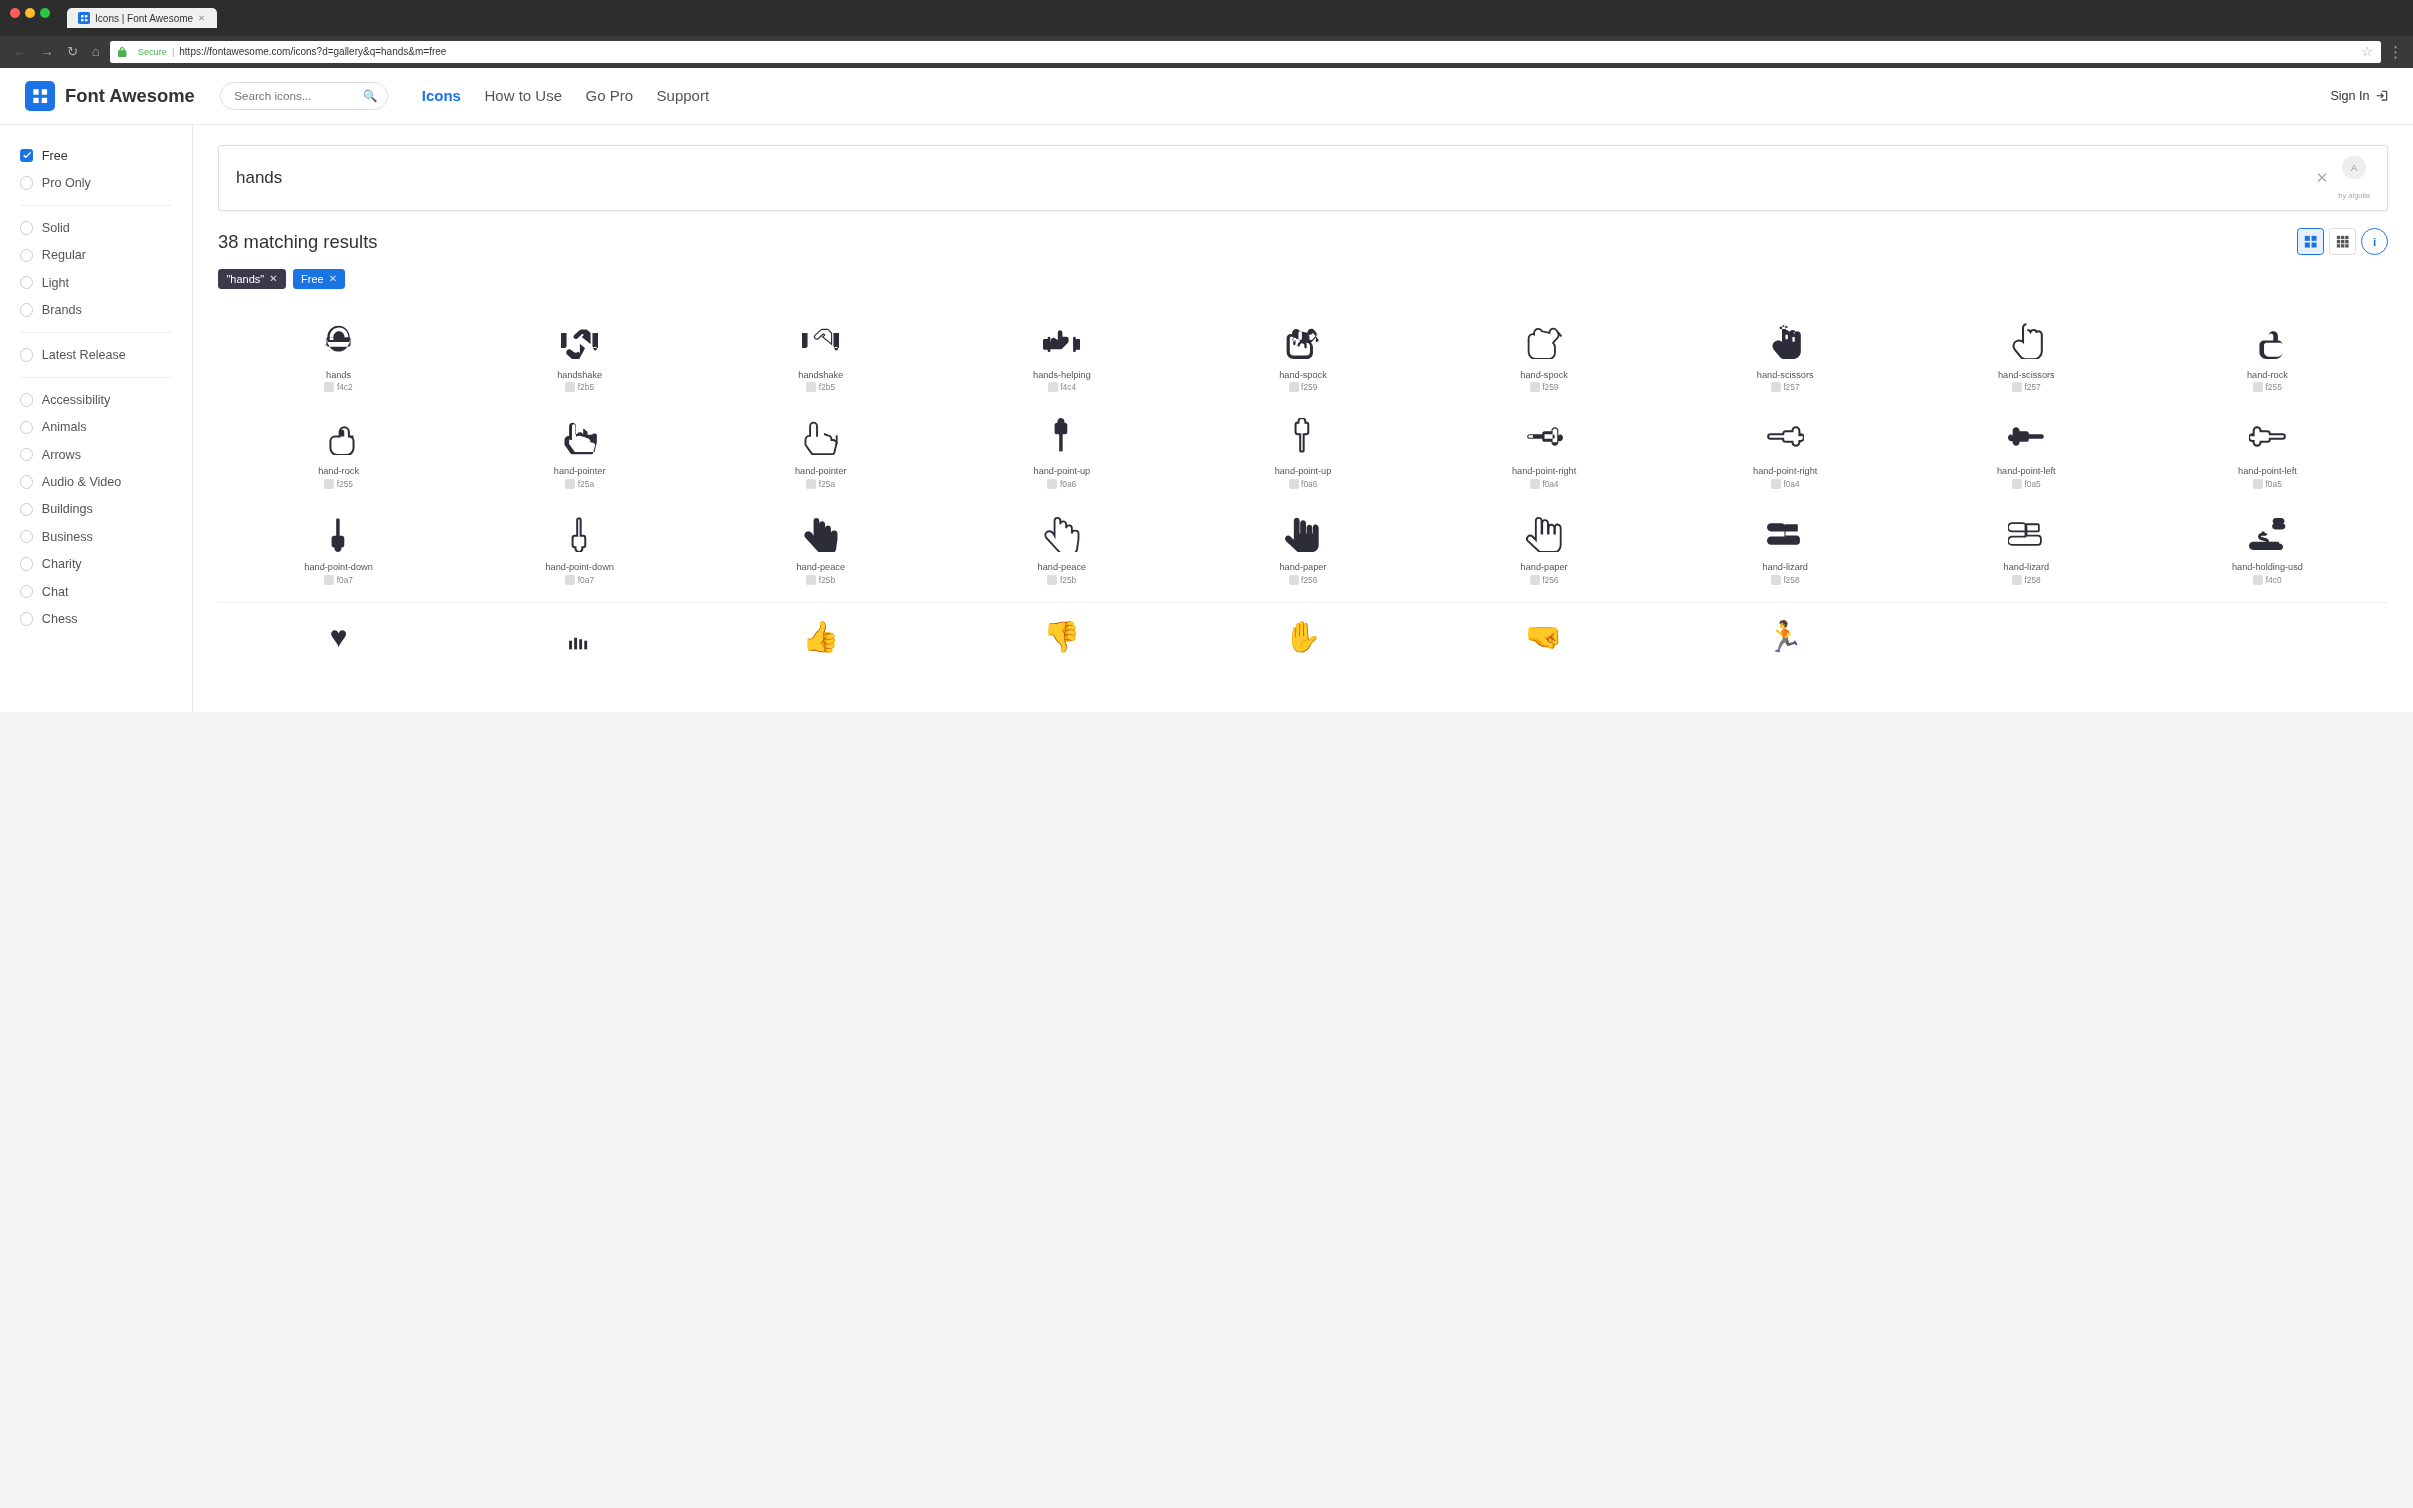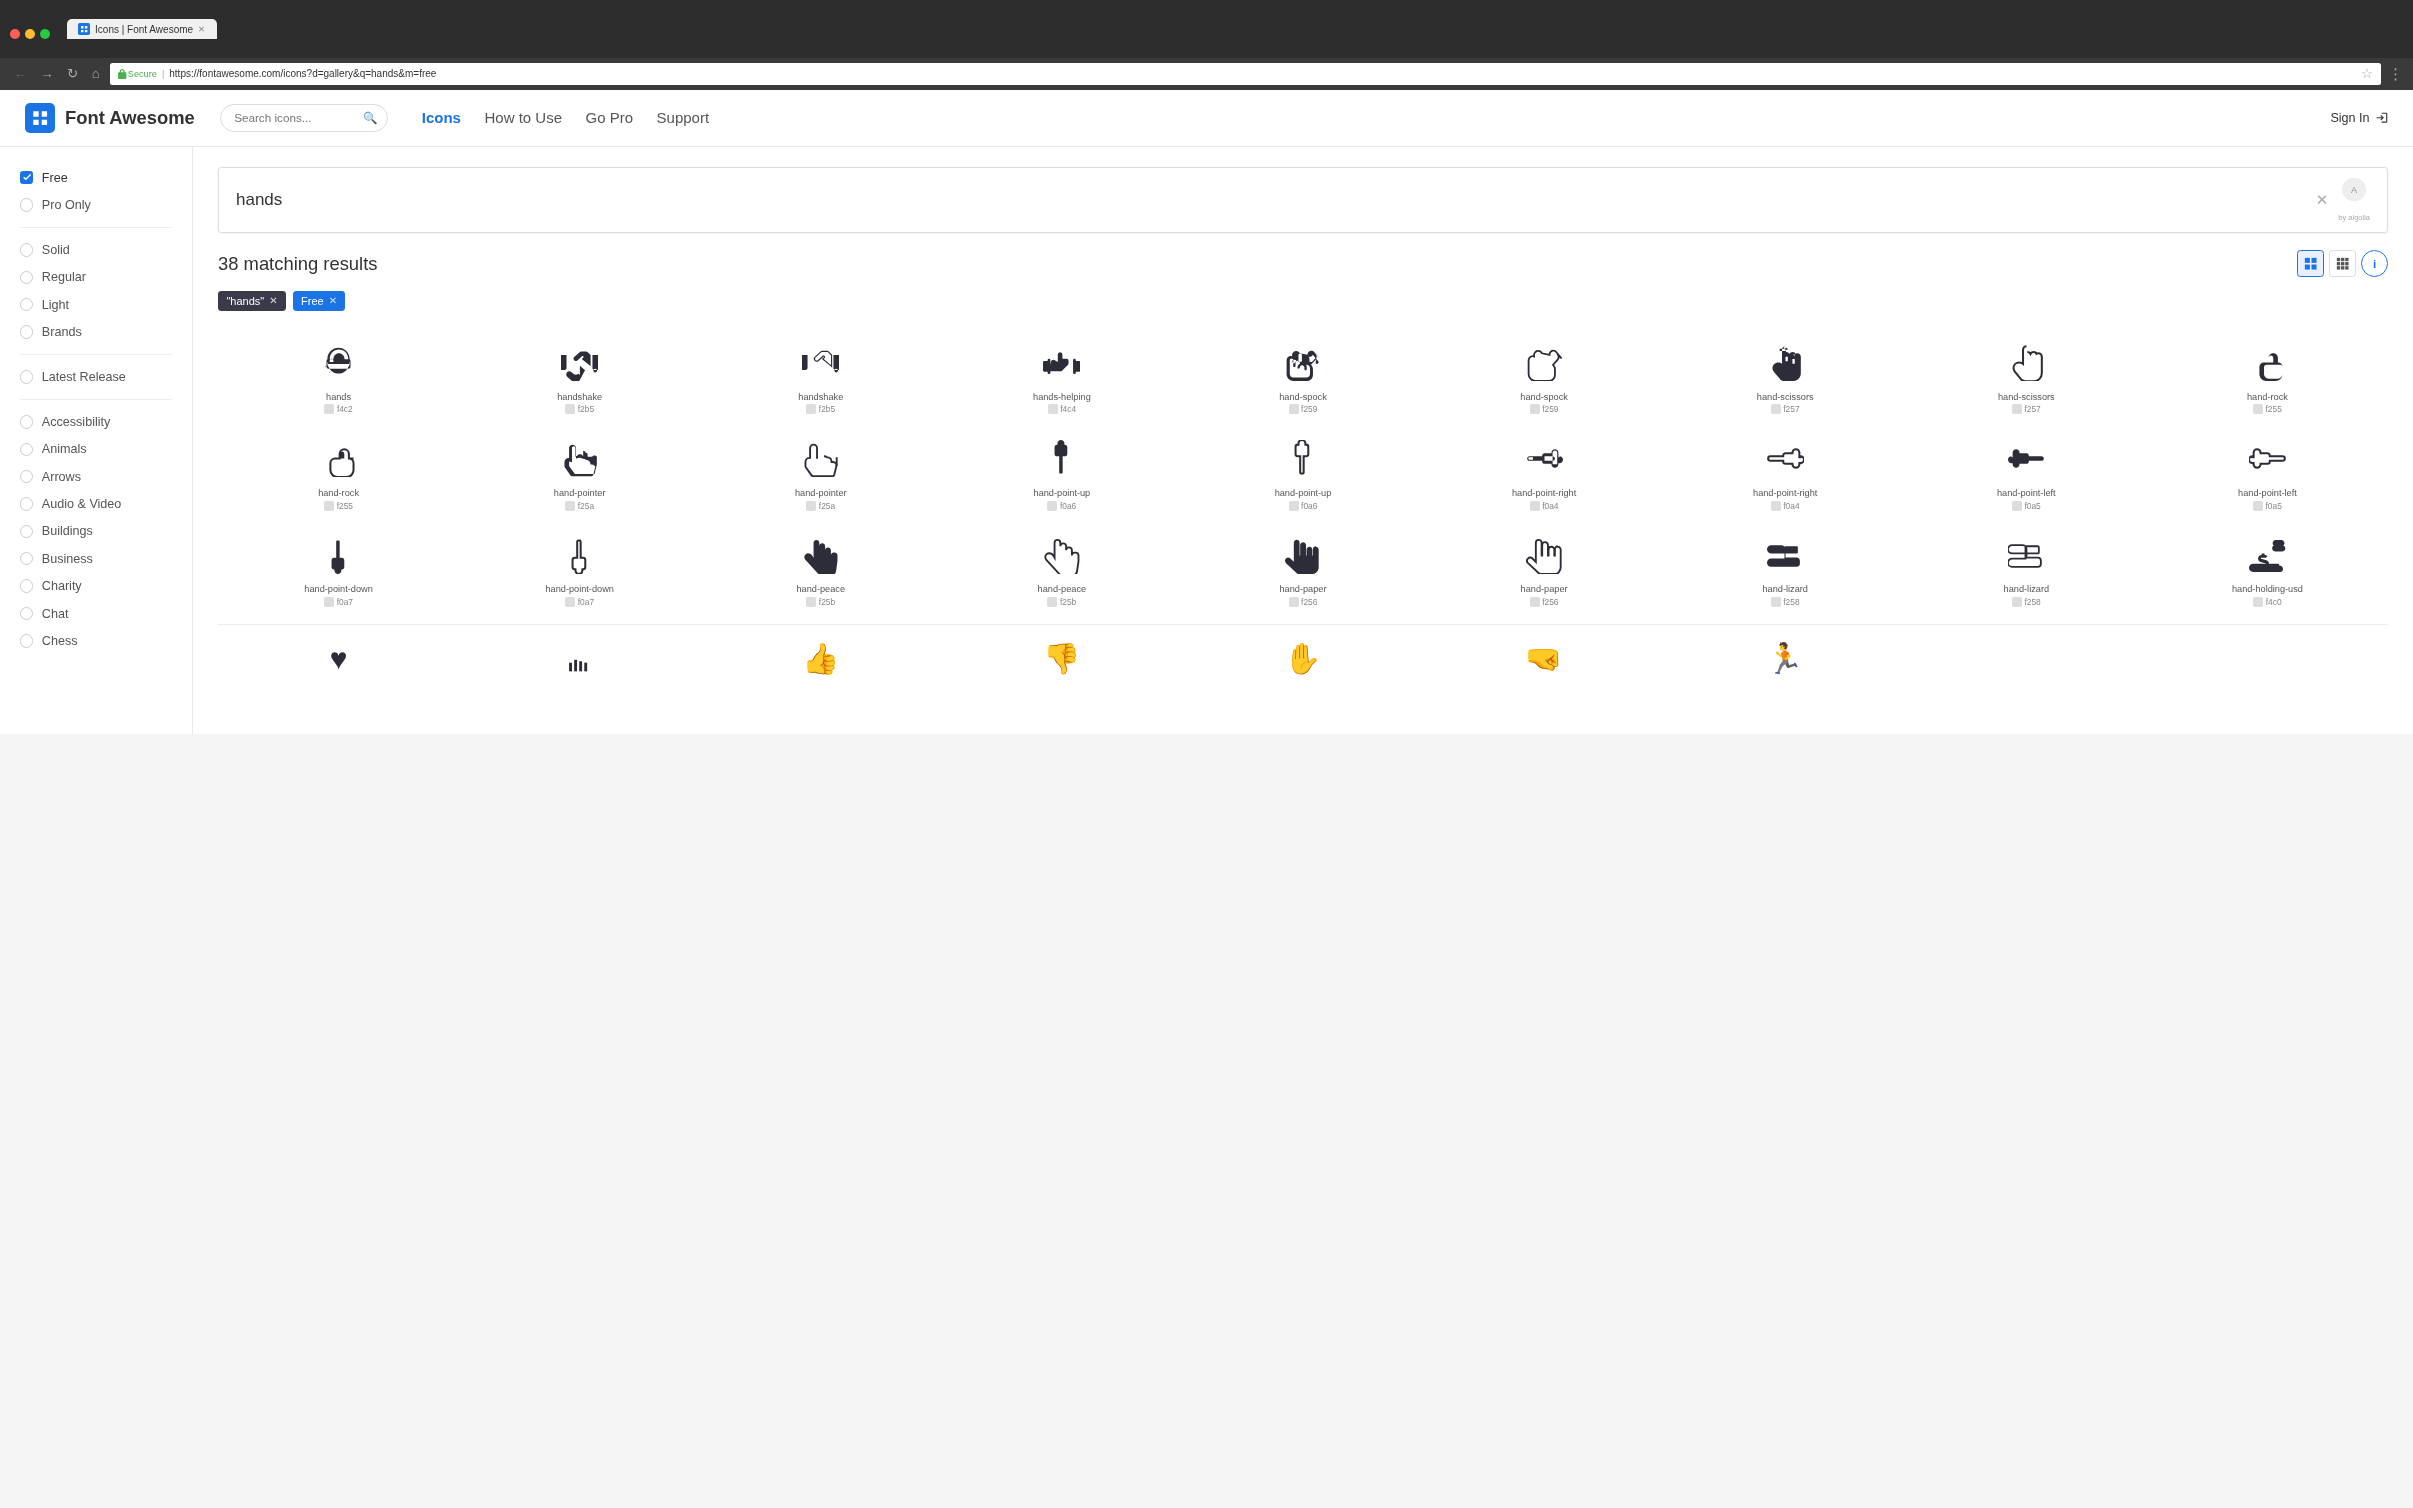--- a/index.html
+++ b/index.html
@@ -1,35 +1,35 @@
 <!DOCTYPE html>
 <html style="font-size:13.4px"><head>
   <meta charset="utf-8">
   <style>
     * { box-sizing: border-box; margin: 0; padding: 0; }
     body { font-family: -apple-system, BlinkMacSystemFont, 'Segoe UI', sans-serif; background: #f5f5f5; font-size: 11.7px; }
 
     
     .browser-chrome { background: #3a3a3a; }
-    .browser-titlebar { background: #2d2d2d; padding: 19px 10px; display: flex; align-items: flex-end; gap: 6.7px; }
+    .browser-titlebar { background: #2d2d2d; padding: 8px 10px; display: flex; align-items: flex-start; gap: 6.7px; }
     .traffic-lights { display: flex; gap: 5px; }
     .traffic-light { width: 10px; height: 10px; border-radius: 50%; }
     .tl-red { background: #ff5f57; }
     .tl-yellow { background: #febc2e; }
     .tl-green { background: #28c840; }
     .tab-bar { display: flex; align-items: center; margin-left: 10px; }
     .tab { background: #f0f0f0; border-radius: 5px 5px 0 0; padding: 4.2px 11.7px; font-size: 10px; color: #333; display: flex; align-items: center; gap: 5px; }
     .tab-favicon { width: 11.7px; height: 11.7px; background: #1b74e4; border-radius: 1.7px; display: inline-flex; align-items: center; justify-content: center; }
     .tab-favicon svg { width: 8.4px; height: 8.4px; fill: white; }
     .tab-close { font-size: 8.4px; color: #888; cursor: pointer; }
     .browser-toolbar { background: #3a3a3a; padding: 5px 10px; display: flex; align-items: center; gap: 6.7px; }
     .nav-btn { color: #aaa; font-size: 13.4px; cursor: pointer; padding: 1.7px 3.4px; }
     .nav-btn.disabled { color: #666; cursor: default; }
     .address-bar-wrap { flex: 1; background: #fff; border-radius: 2.5px; padding: 3.4px 8.4px; display: flex; align-items: center; gap: 5px; font-size: 10px; }
-    .secure-badge { color: #4caf50; font-size: 9.2px; display: flex; align-items: center; gap: 1px; }
+    .secure-badge { color: #4caf50; font-size: 9.2px; display: flex; align-items: center; gap: 11px; }
     .address-text { color: #333; font-size: 10px; }
     .star-btn { color: #aaa; font-size: 13.4px; margin-left: auto; }
     .menu-btn { color: #aaa; font-size: 13.4px; }
 
     
     .app { background: #fff; min-height: 620px; }
 
     
     .header { background: #fff; border-bottom: 0.8px solid #e8e8e8; padding: 0 25px; display: flex; align-items: center; height: 57px; }
     .logo-wrap { display: flex; align-items: center; gap: 10px; text-decoration: none; }

